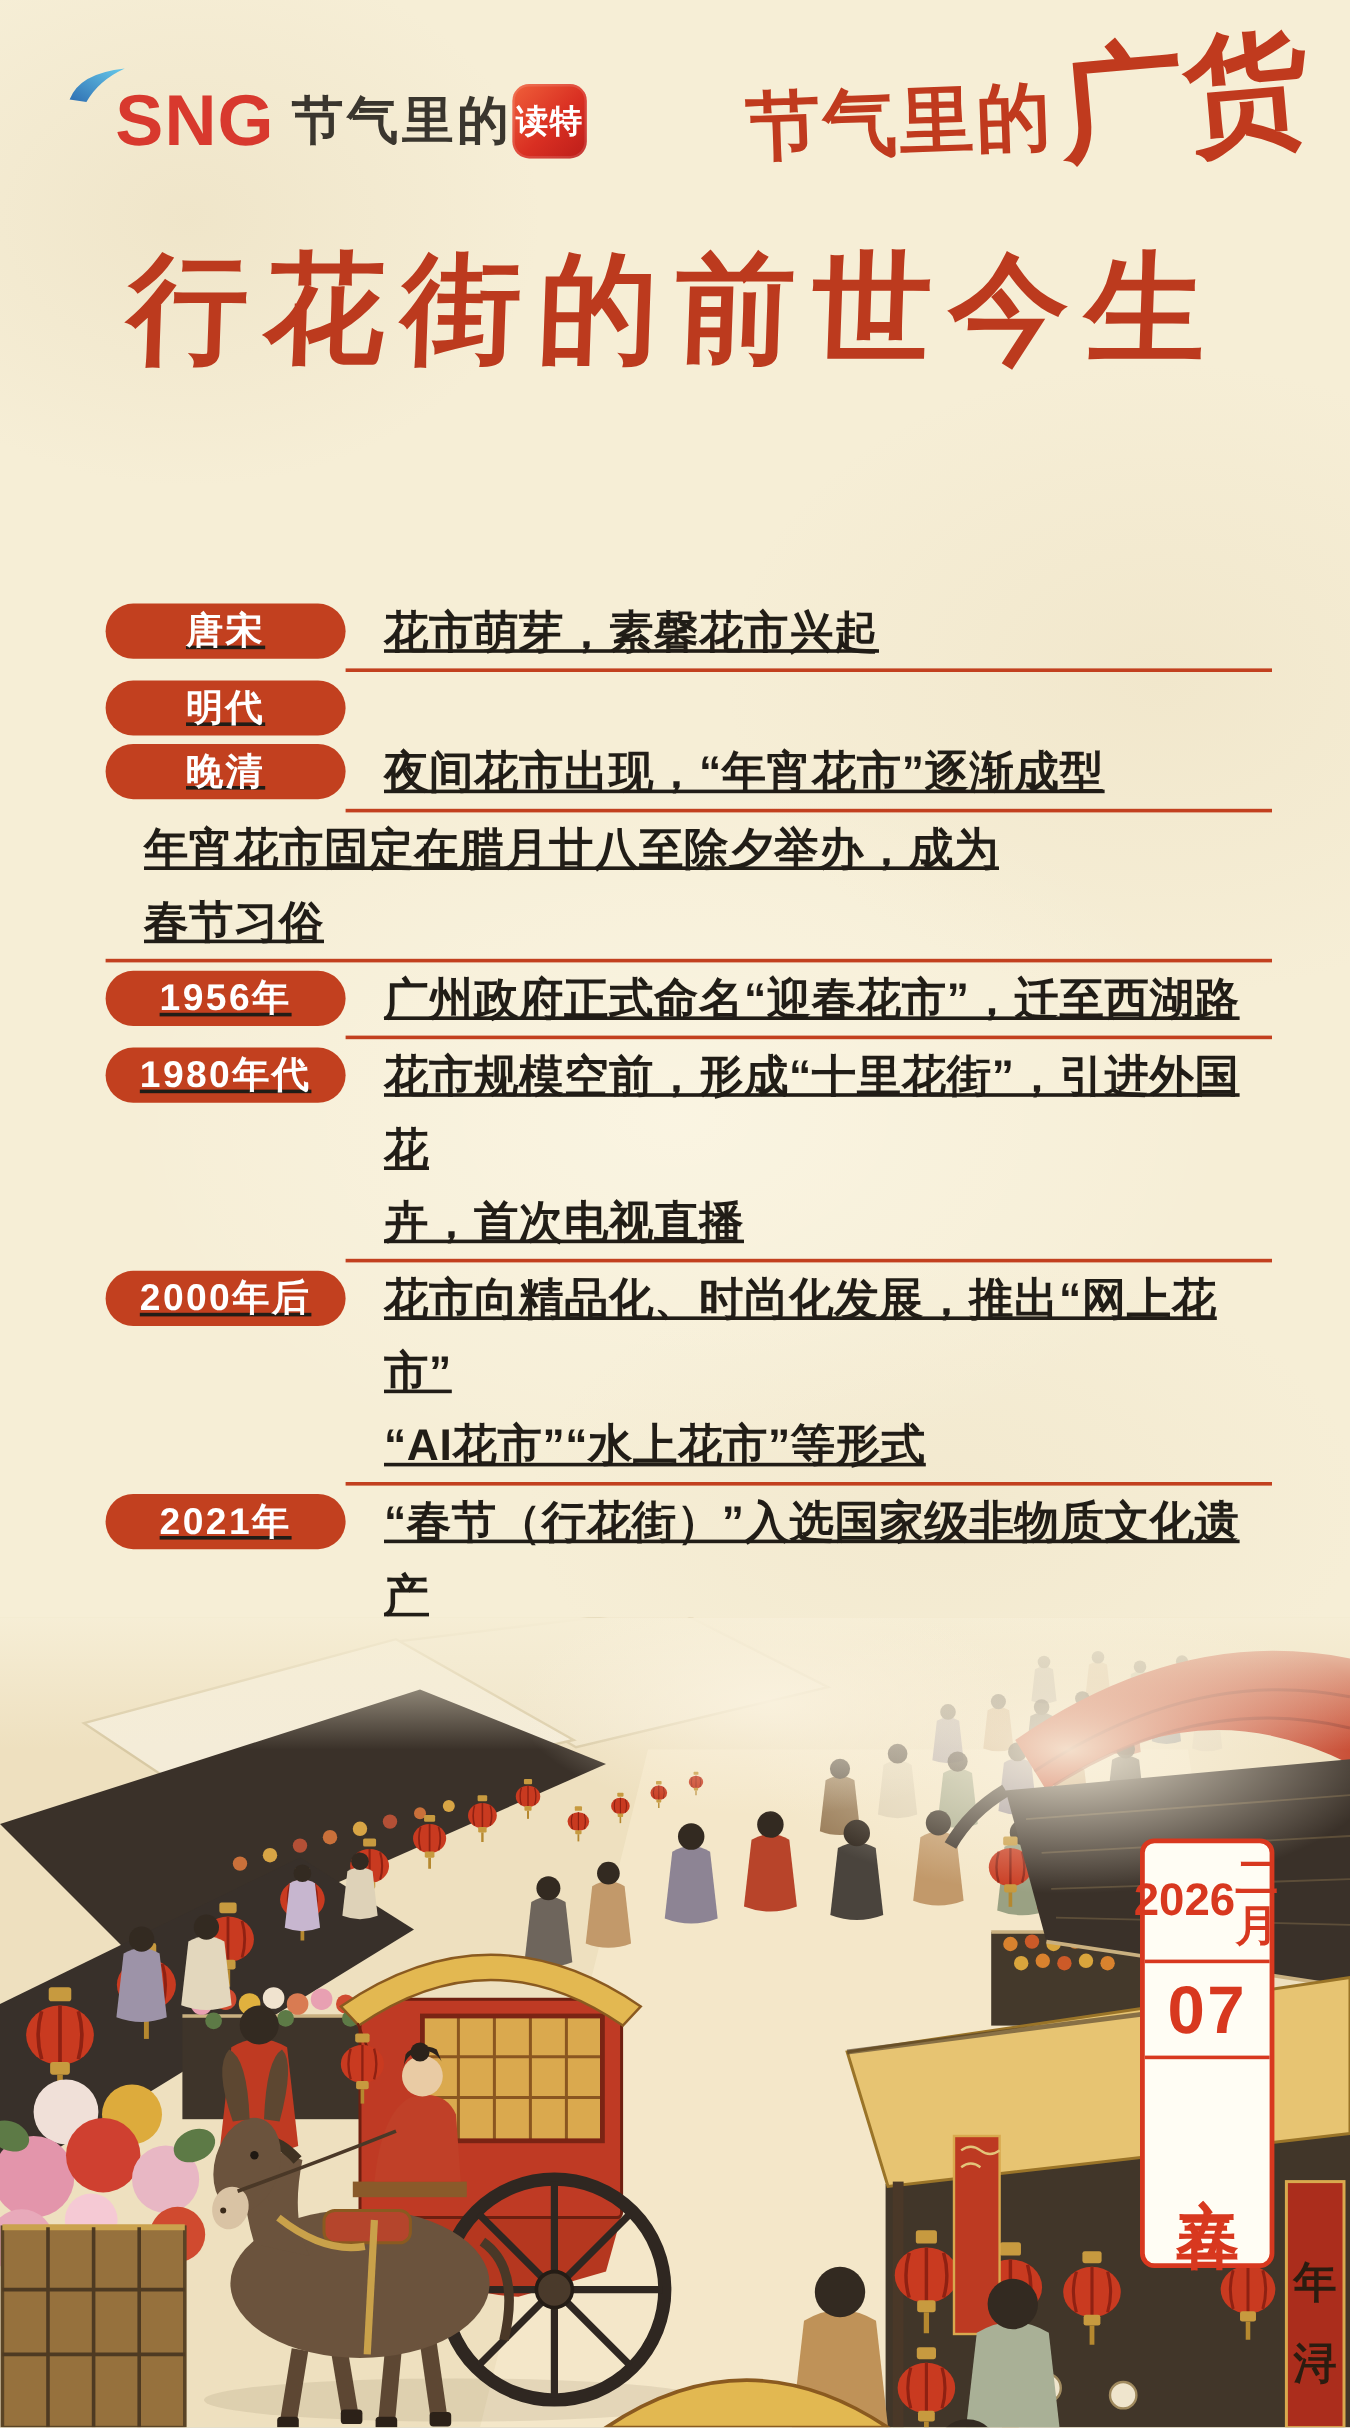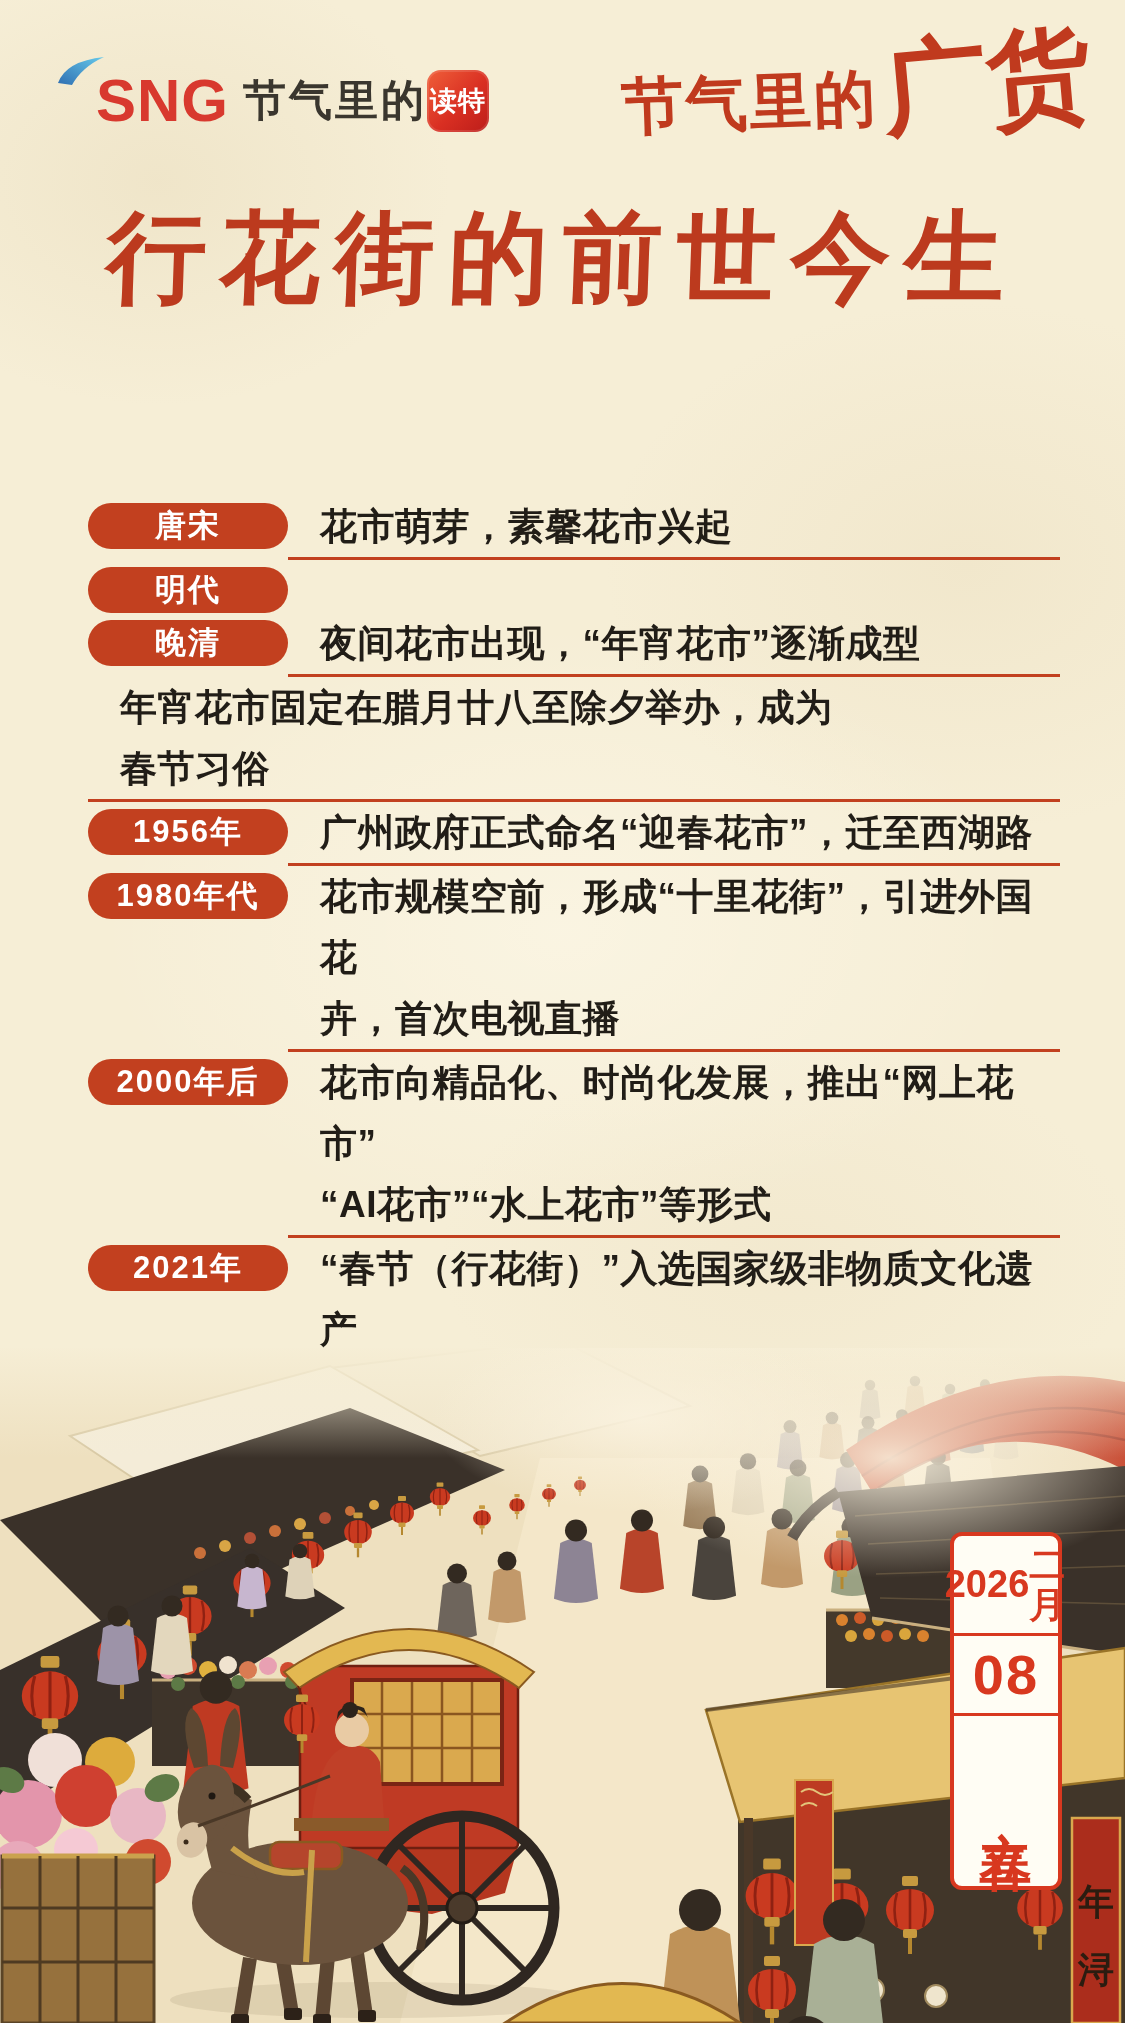--- a/index.html
+++ b/index.html
@@ -31,21 +31,21 @@
   .masthead .mh-small{font-size:62px;font-weight:800;letter-spacing:2px;line-height:1;padding-top:26px;}
   .masthead .mh-large{font-size:104px;font-weight:800;letter-spacing:0;line-height:1;margin-left:6px;transform:rotate(-3deg);}
   
   .main-title{
     position:absolute;left:0;top:192px;width:100%;text-align:center;
     font-size:100px;font-weight:800;letter-spacing:14px;color:#bc3a1e;
     transform:skewX(-2deg);white-space:nowrap;
   }
   
   .timeline{position:absolute;left:88px;top:496px;width:972px;}
-  .tl-row{display:flex;align-items:flex-start;}
+  .tl-row{display:flex;align-items:flex-start;text-decoration:underline;}
   .tl-pill{
     flex:0 0 200px;height:46px;margin-top:7px;border-radius:23px;
     background:#c2401f;color:#fff;
     display:flex;align-items:center;justify-content:center;
     font-size:31px;font-weight:700;letter-spacing:2px;
   }
   .tl-text{
     flex:1;min-height:61px;border-bottom:3px solid #c2401f;
     padding-left:32px;font-size:37px;line-height:61px;font-weight:600;
     white-space:pre-line;color:#211d17;letter-spacing:0.5px;
@@ -414,20 +414,20 @@
     <ellipse cx="890" cy="110" rx="270" ry="120" fill="url(#haze)"></ellipse>
     <ellipse cx="640" cy="70" rx="210" ry="95" fill="url(#haze)"></ellipse>
   </svg>
 
   <div class="cal-card">
     <div class="cal-top">
       <div class="cal-year">2026</div>
       <div class="cal-month">二月</div>
     </div>
     <div class="cal-mid">
-      <div class="cal-day">08</div>
+      <div class="cal-day">07</div>
     </div>
     <div class="cal-bottom">
       <div class="cal-term">立春</div>
     </div>
   </div>
 
 </div>
 
 </body></html>

